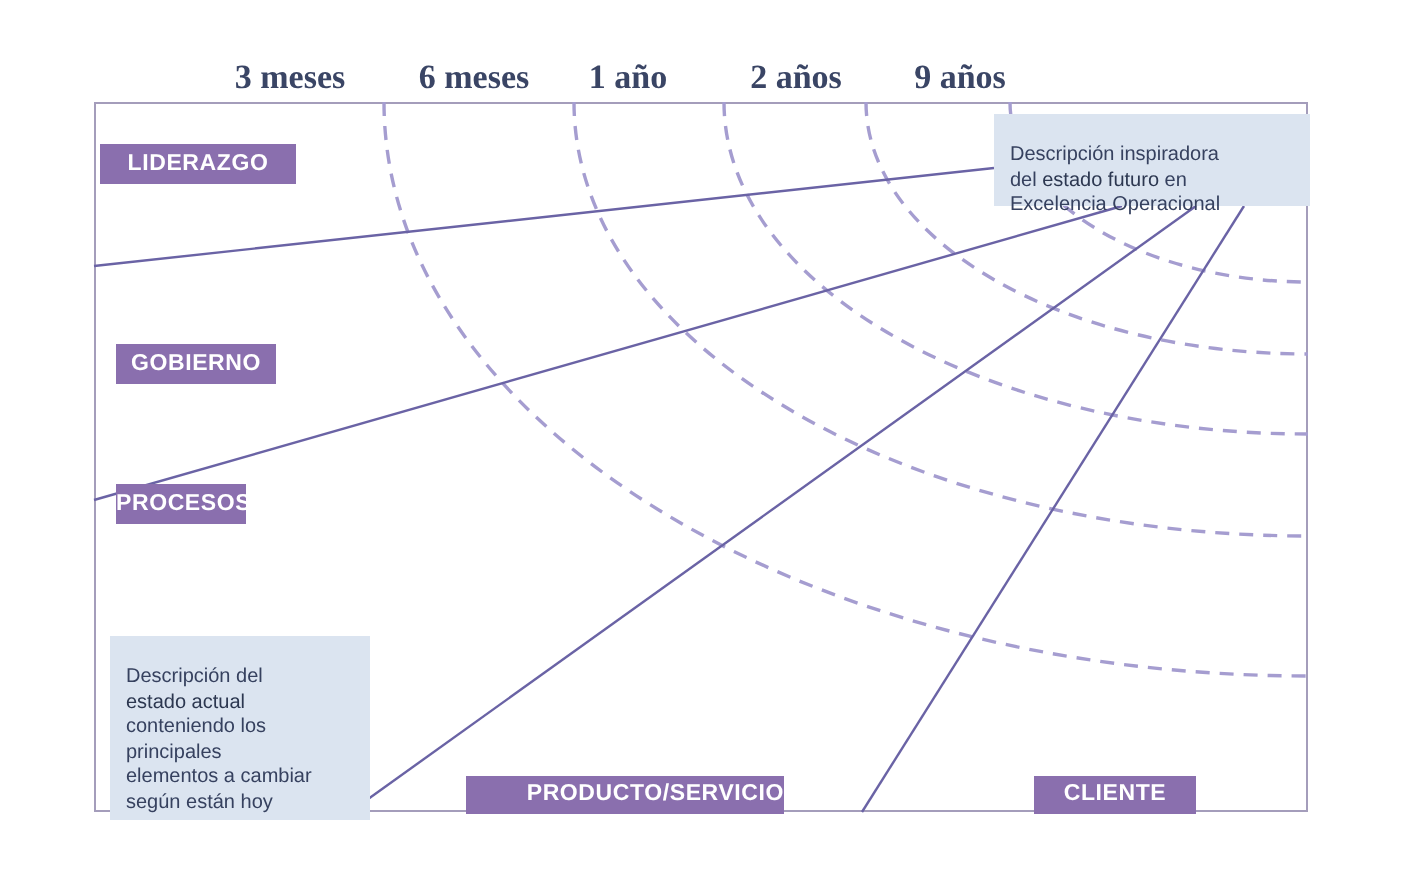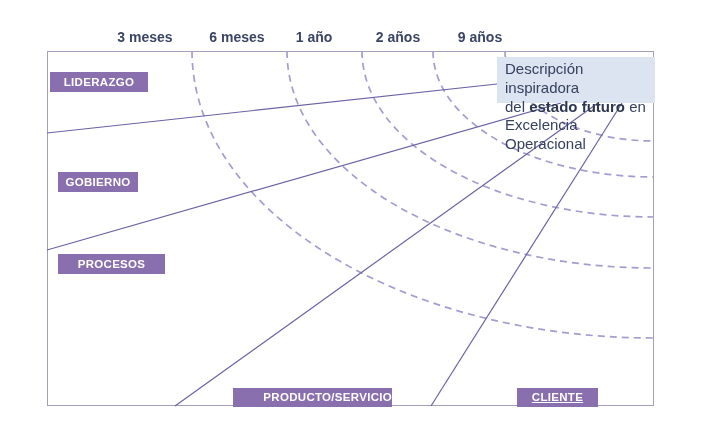--- a/index.html
+++ b/index.html
@@ -9,37 +9,37 @@
   }
   .frame{
     position:absolute;left:47px;top:51px;width:607px;height:355px;
     border:1.5px solid #a49dbb;box-sizing:border-box;background:transparent;
   }
   .overlay{position:absolute;left:0;top:0;width:709px;height:440px;}
   .arc{fill:none;stroke:#a59dd0;stroke-width:1.7;stroke-dasharray:7 5;}
   .ray{stroke:#6a63a5;stroke-width:1.2;}
   .tlabel{
     position:absolute;top:29px;transform:translateX(-50%);
-    font-size:14px;font-weight:bold;color:#3a4565;white-space:nowrap;
+    font-size:17px;font-weight:bold;color:#3a4565;white-space:nowrap;font-family:Liberation Serif, serif;
   }
   .sector{
     position:absolute;background:#8a6fae;color:#ffffff;font-weight:bold;
     font-size:11.5px;text-align:center;letter-spacing:0.3px;white-space:nowrap;
     box-sizing:border-box;
   }
   .s-liderazgo{left:50px;top:56px;width:98px;height:20px;line-height:20px;margin-top:16px;}
   .s-gobierno{left:58px;top:143px;width:80px;height:20px;line-height:20px;margin-top:29px;}
-  .s-procesos{left:58px;top:254px;width:107px;height:20px;line-height:20px;}
+  .s-procesos{left:58px;top:242px;width:65px;height:20px;line-height:20px;}
   .s-producto{left:233px;top:388px;width:159px;height:19px;line-height:19px;text-align:right;}
-  .s-cliente{left:517px;top:388px;width:81px;height:19px;line-height:19px;text-decoration:underline;}
+  .s-cliente{left:517px;top:388px;width:81px;height:19px;line-height:19px;}
   .infobox{
     position:absolute;background:#dbe4f0;color:#36415f;
-    font-size:15px;line-height:1.25;box-sizing:border-box;padding:3px 8px;
+    font-size:10px;line-height:1.25;box-sizing:border-box;padding:15px 8px;
   }
-  .infobox strong{font-weight:bold;color:#2c3750;}
+  .infobox strong{font-weight:normal;color:#2c3750;}
   .b-future{left:497px;top:57px;width:158px;height:46px;}
   .b-actual{left:55px;top:318px;width:130px;height:92px;}
 </style>
 </head>
 <body>
 
 <div class="canvas">
 
   <div class="frame"></div>
 
@@ -68,14 +68,22 @@
   <div class="sector s-procesos">PROCESOS</div>
   <div class="sector s-producto">PRODUCTO/SERVICIO</div>
   <div class="sector s-cliente">CLIENTE</div>
 
   <div class="infobox b-future">
     <div><span>Descripción inspiradora</span></div>
     <div><span>del </span><strong>estado futuro</strong><span> en</span></div>
     <div><span>Excelencia Operacional</span></div>
   </div>
 
+  <div class="infobox b-actual">
+    <div><span>Descripción del</span></div>
+    <div><strong>estado actual</strong></div>
+    <div><span>conteniendo los</span></div>
+    <div><span>principales</span></div>
+    <div><span>elementos a cambiar</span></div>
+    <div><span>según están hoy</span></div>
+  </div>
 
 </div>
 
 </body></html>

